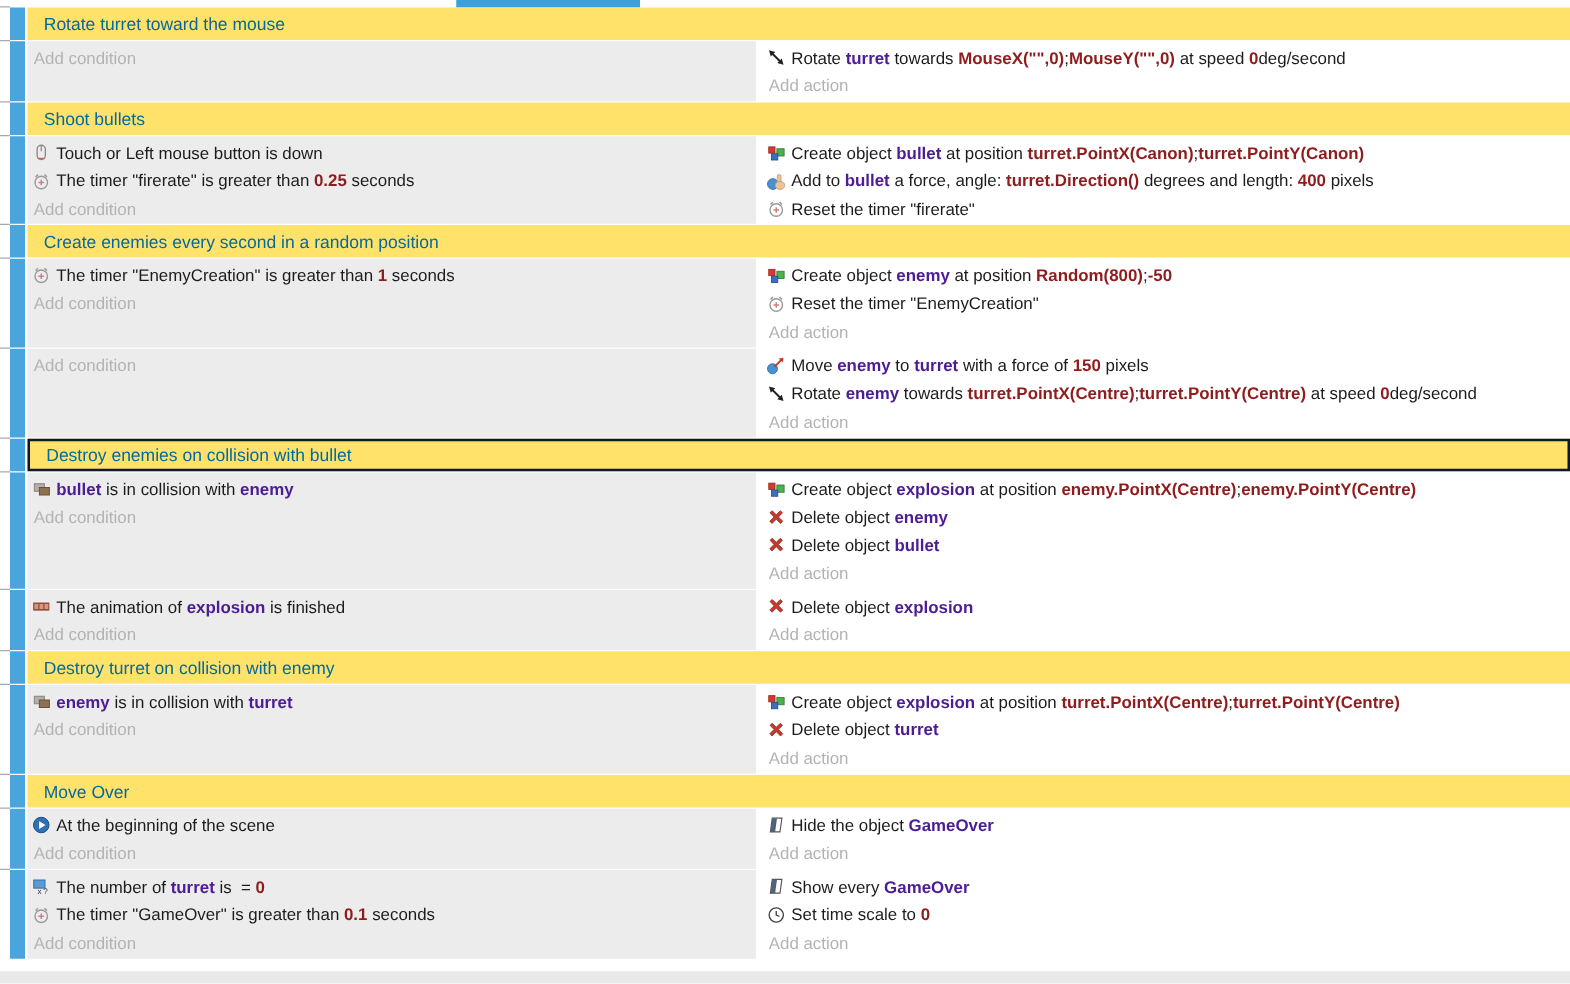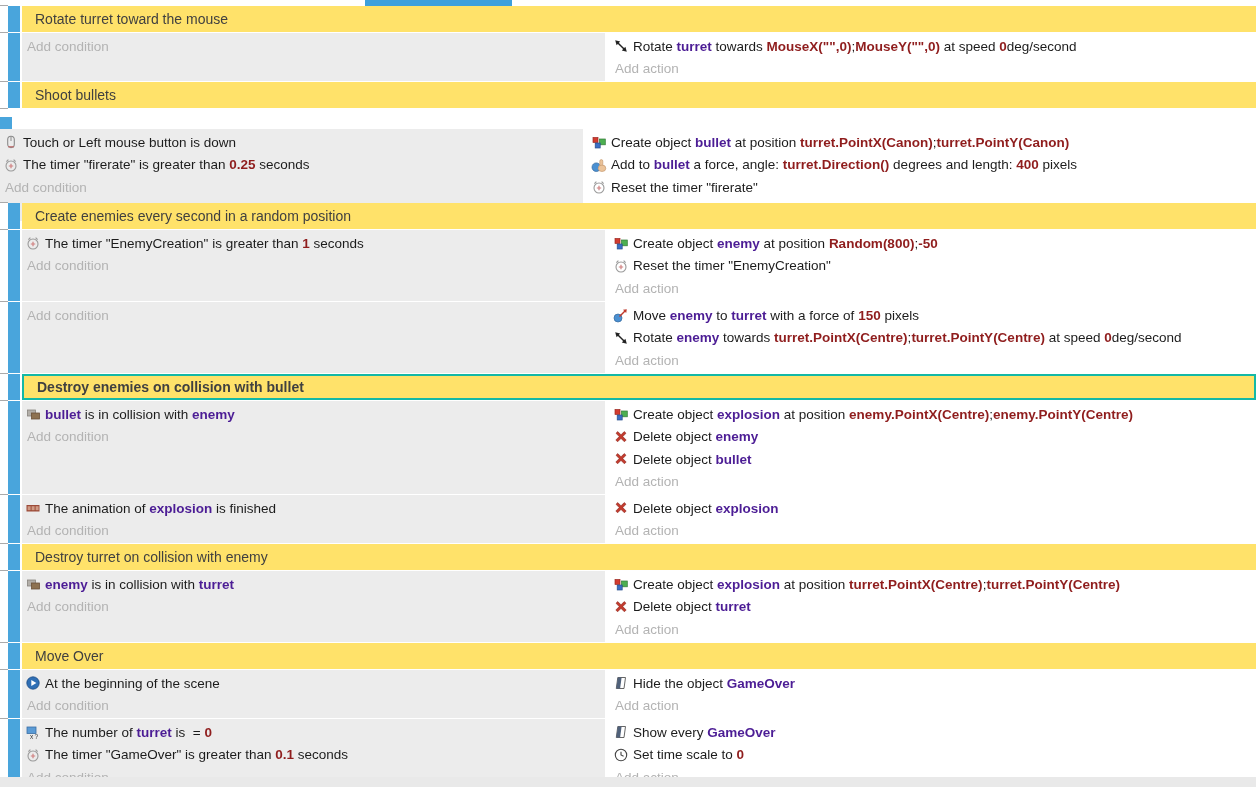--- a/index.html
+++ b/index.html
@@ -8,23 +8,23 @@
   #screen { position:relative; width:1256px; height:787px; background:#ffffff; }
 
   .topstrip { position:relative; height:6px; background:#ffffff; }
   .toptab { position:absolute; left:365px; top:0; width:147px; height:6px; background:#3da0dc; }
 
   .block { display:flex; align-items:stretch; margin-bottom:1px; position:relative; }
   .gutter { width:8px; background:#ffffff; position:relative; flex:0 0 8px; }
   .tick { position:absolute; left:0; top:-1px; width:8px; height:1px; background:#aaaaaa; }
   .bluebar { width:12px; flex:0 0 12px; background:#49a5dc; margin-right:2px; }
 
-  .comment-row { flex:1; background:#ffe26a; color:#404040; font-size:14px;
+  .comment-row { flex:1; background:#ffe26a; color:#0369a1; font-size:14px;
                  display:flex; align-items:center; padding-left:13px; height:26px; }
-  .block.selected .comment-row { border:2px solid #14b8a6;font-weight:bold; }
+  .block.selected .comment-row { border:2px solid #0f172a; }
 
   .event-body { flex:1; display:flex; align-items:stretch; }
   .cond { width:583px; flex:0 0 583px; background:#ececec; padding:2px 0 8px 3px; }
   .act  { flex:1; background:#ffffff; padding:2px 0 0 8px; }
 
   .line { height:22.5px; display:flex; align-items:center; font-size:13.5px;
           color:#1c1c1c; white-space:pre; }
   .line .ic { display:inline-flex; width:16px; height:16px; margin-right:4px;
               align-items:center; justify-content:center; flex:0 0 16px; }
   .line .ic svg { width:16px; height:16px; display:block; }
@@ -69,21 +69,21 @@
           </div>
         </div>
       </div>
       <div class="block">
         <div class="gutter">
           <div class="tick"></div>
         </div>
         <div class="bluebar"></div>
         <div class="comment-row">Shoot bullets</div>
       </div>
-      <div class="block" style="height: 93px; flex-direction: column;">
+      <div class="block" style="height: 70px;">
         <div class="gutter">
           <div class="tick"></div>
         </div>
         <div class="bluebar"></div>
         <div class="event-body">
           <div class="cond">
             <div class="line"><span class="ic"><svg viewBox="0 0 16 16">
                   <rect x="4.7" y="2.2" width="6.6" height="11.4" rx="3.3" fill="none" stroke="#8a8a8a" stroke-width="1.1"></rect>
                   <line x1="8" y1="2.5" x2="8" y2="7" stroke="#8a8a8a" stroke-width="1"></line>
                   <path d="M5.2 12.8 h5.6" stroke="#c06a6a" stroke-width="1.2"></path>

